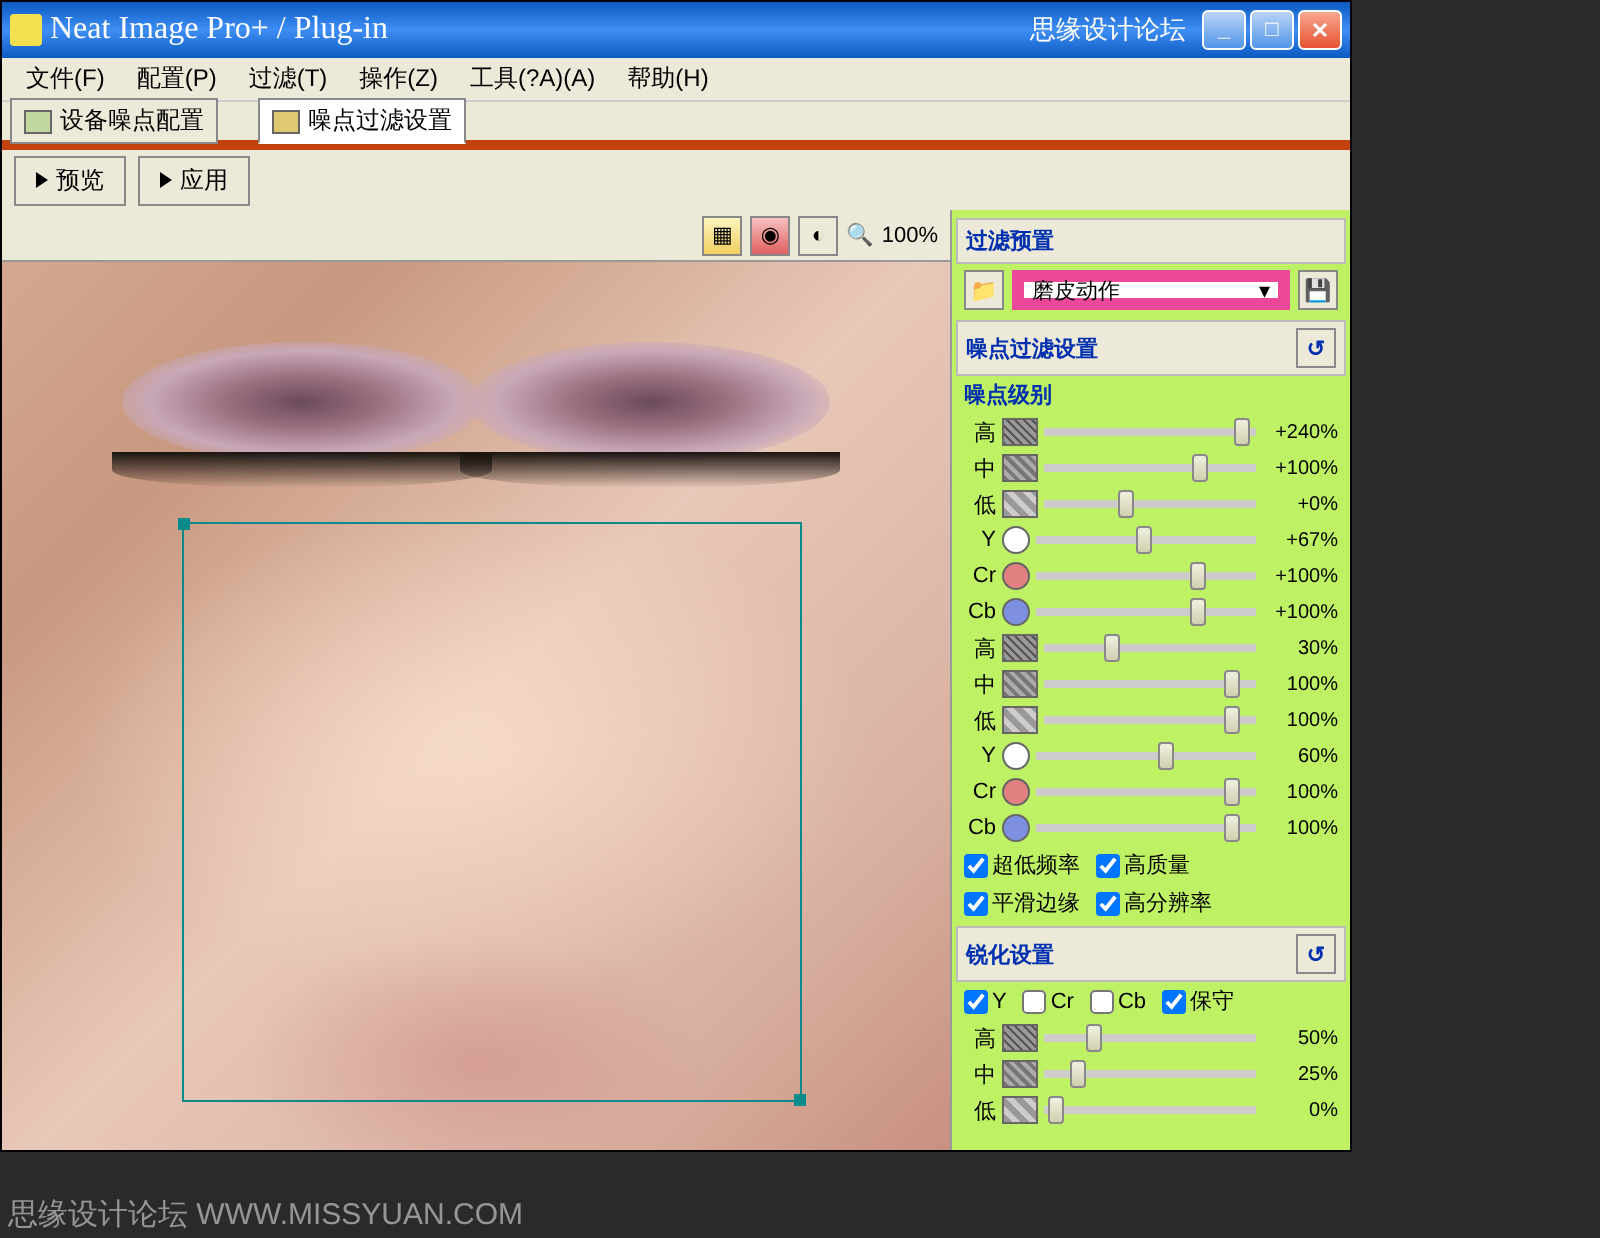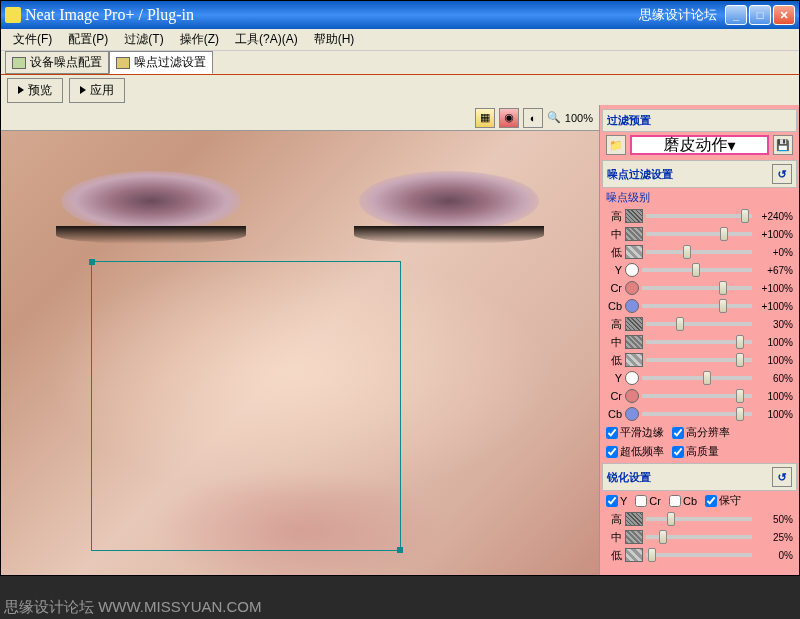--- a/index.html
+++ b/index.html
@@ -1,29 +1,29 @@
 <!DOCTYPE html>
 <html><head>
 <meta charset="utf-8">
 <style>
 *{box-sizing:border-box;margin:0;padding:0;font-family:"Microsoft YaHei","SimSun",sans-serif}
 body{background:#2a2a2a;width:800px;height:619px;overflow:hidden;position:relative}
-.window{width:800px;height:576px;background:#ece9d8;position:relative;border:1px solid #000}
+.window{width:676px;height:576px;background:#ece9d8;position:relative;border:1px solid #000}
 .titlebar{height:28px;background:linear-gradient(to bottom,#0a5ac2,#3f8ef5,#0a5ac2);display:flex;align-items:center;padding:0 4px;color:#fff}
 .titlebar-icon{width:16px;height:16px;background:#f5e050;border-radius:2px;margin-right:4px}
 .titlebar-text{flex:1;font-size:16px;font-family:serif}
 .titlebar-right{font-size:13px;margin-right:8px}
 .winbtns{display:flex;gap:2px}
 .winbtn{width:22px;height:20px;border:1px solid #fff;border-radius:3px;display:flex;align-items:center;justify-content:center;font-size:11px;font-weight:bold}
 .winbtn.min{background:linear-gradient(#b8d4f8,#5294e8)}
 .winbtn.max{background:linear-gradient(#b8d4f8,#5294e8)}
 .winbtn.close{background:linear-gradient(#f8a890,#e85234);color:#fff}
 .menubar{height:22px;background:#ece9d8;display:flex;align-items:center;padding:0 4px;font-size:12px;border-bottom:1px solid #ccc}
 .menuitem{padding:2px 8px;cursor:pointer}
-.tabbar{height:24px;display:flex;align-items:center;padding:2px 4px;gap:0;border-bottom:1px solid #c2410c}
+.tabbar{height:24px;display:flex;align-items:center;padding:2px 4px;gap:20px;border-bottom:5px solid #c2410c}
 .tab{display:flex;align-items:center;gap:4px;padding:2px 6px;font-size:12px;border:1px solid #888;background:#ece9d8}
 .tab.active{background:#fff;border-bottom:1px solid #fff}
 .tabicon{width:14px;height:12px;background:#c0d8a0;border:1px solid #666}
 .tabicon.b{background:#e0c870}
 .toolbar{height:30px;display:flex;align-items:center;padding:2px 6px;gap:6px}
 .tbtn{display:flex;align-items:center;gap:4px;padding:3px 10px;border:1px solid #888;background:#ece9d8;font-size:12px;cursor:pointer}
 .tbtn .tri{width:0;height:0;border-top:4px solid transparent;border-bottom:4px solid transparent;border-left:6px solid #000}
 .main{display:flex;height:calc(100% - 104px)}
 .imgpanel{flex:1;background:#7f7f7f;position:relative;overflow:hidden;display:flex;flex-direction:column}
 .imgtoolbar{height:26px;background:#ece9d8;display:flex;align-items:center;justify-content:flex-end;padding:0 6px;gap:4px;font-size:11px;border-bottom:1px solid #999}
@@ -35,41 +35,41 @@
 .eye{position:absolute;width:180px;height:60px;background:radial-gradient(ellipse at center,#6a4a5a 0%,#9a7080 30%,#c8a8b8 60%,transparent 80%);border-radius:50%}
 .eye.l{top:40px;left:60px}
 .eye.r{top:40px;right:60px}
 .lash{position:absolute;width:190px;height:18px;background:linear-gradient(to bottom,#1a1410,transparent);border-radius:0 0 50% 50%}
 .lash.l{top:95px;left:55px}
 .lash.r{top:95px;right:55px}
 .selbox{position:absolute;border:1px solid #0a8a8a;top:130px;left:90px;width:310px;height:290px}
 .selbox::before,.selbox::after{content:"";position:absolute;width:6px;height:6px;background:#0a8a8a}
 .selbox::before{top:-3px;left:-3px}
 .selbox::after{bottom:-3px;right:-3px}
-.sidepanel{width:200px;background:#fca5a5;border-left:1px solid #999;font-size:11px;overflow:auto;padding:2px}
+.sidepanel{width:200px;background:#bef264;border-left:1px solid #999;font-size:11px;overflow:auto;padding:2px}
 .grphead{background:#ece9d8;color:#0030b0;font-weight:bold;font-size:11px;padding:3px 4px;border:1px solid #bbb;margin-top:2px;display:flex;align-items:center;justify-content:space-between}
-.subhead{color:#0030b0;font-weight:normal;font-size:11px;padding:2px 4px}
+.subhead{color:#0030b0;font-weight:bold;font-size:11px;padding:2px 4px}
 .row{display:flex;align-items:center;padding:1px 4px;gap:3px;height:18px}
 .rlab{width:16px;text-align:right;font-size:11px}
 .thumb{width:18px;height:14px;background:repeating-linear-gradient(45deg,#888,#888 1px,#bbb 1px,#bbb 2px);border:1px solid #666}
 .thumb.h{background:repeating-linear-gradient(45deg,#555,#555 1px,#999 1px,#999 3px)}
 .thumb.m{background:repeating-linear-gradient(45deg,#777,#777 2px,#aaa 2px,#aaa 4px)}
 .thumb.l{background:repeating-linear-gradient(45deg,#999,#999 3px,#ccc 3px,#ccc 6px)}
 .circ{width:14px;height:14px;border-radius:50%;border:1px solid #666}
 .circ.w{background:#fff}
 .circ.r{background:#e08080}
 .circ.b{background:#8090e0}
 .slider{flex:1;height:14px;position:relative;background:linear-gradient(to bottom,transparent 5px,#ccc 5px,#ccc 9px,transparent 9px)}
 .slider-h{position:absolute;width:8px;height:14px;background:linear-gradient(#f0f0e0,#d0d0b0);border:1px solid #888;border-radius:2px;top:0}
 .rval{width:38px;text-align:right;font-size:10px}
 .ckrow{display:flex;gap:8px;padding:2px 4px;font-size:11px}
 .ck{display:flex;align-items:center;gap:2px}
 .ck input{width:12px;height:12px}
 .preset{display:flex;align-items:center;gap:4px;padding:3px 4px}
-.preset-sel{flex:1;height:20px;border:2px solid #ec4899;background:#fff;font-size:16px;padding:0 4px;display:flex;align-items:center;justify-content:center}
+.preset-sel{flex:1;height:20px;border:6px solid #ec4899;background:#fff;font-size:11px;padding:0 4px;display:flex;align-items:center;justify-content:space-between}
 .caption{position:absolute;bottom:8px;left:0;right:0;color:#fff;font-size:14px;padding:4px 20px;display:flex;align-items:center;justify-content:space-between}
 .sig{font-family:cursive;font-style:italic;font-size:22px;color:#1a3a8a}
 .watermark{position:absolute;bottom:2px;left:4px;font-size:15px;color:rgba(255,255,255,0.5)}
 </style>
 </head>
 <body>
 
 <div class="window">
   <div class="titlebar">
     <div class="titlebar-icon"></div>
@@ -244,35 +244,35 @@
           <div class="circ b"></div>
           <div class="slider">
             <div class="slider-h" style="left:85%"></div>
           </div>
           <span class="rval">100%</span>
         </div>
 
       <div class="ckrow">
         <label class="ck">
             <input type="checkbox" checked="" style="">
+            <span>超低频率</span>
+          </label>
+        <label class="ck">
+            <input type="checkbox" checked="" style="">
+            <span>高质量</span>
+          </label>
+      </div>
+      <div class="ckrow">
+        <label class="ck">
+            <input type="checkbox" checked="" style="">
             <span>平滑边缘</span>
           </label>
         <label class="ck">
             <input type="checkbox" checked="" style="">
             <span>高分辨率</span>
-          </label>
-      </div>
-      <div class="ckrow">
-        <label class="ck">
-            <input type="checkbox" checked="" style="">
-            <span>超低频率</span>
-          </label>
-        <label class="ck">
-            <input type="checkbox" checked="" style="">
-            <span>高质量</span>
           </label>
       </div>
 
       <div class="grphead">
           <span>锐化设置</span>
           <span class="sqbtn">↺</span>
         </div>
       <div class="ckrow">
         <label class="ck">
             <input type="checkbox" checked="" style="">

